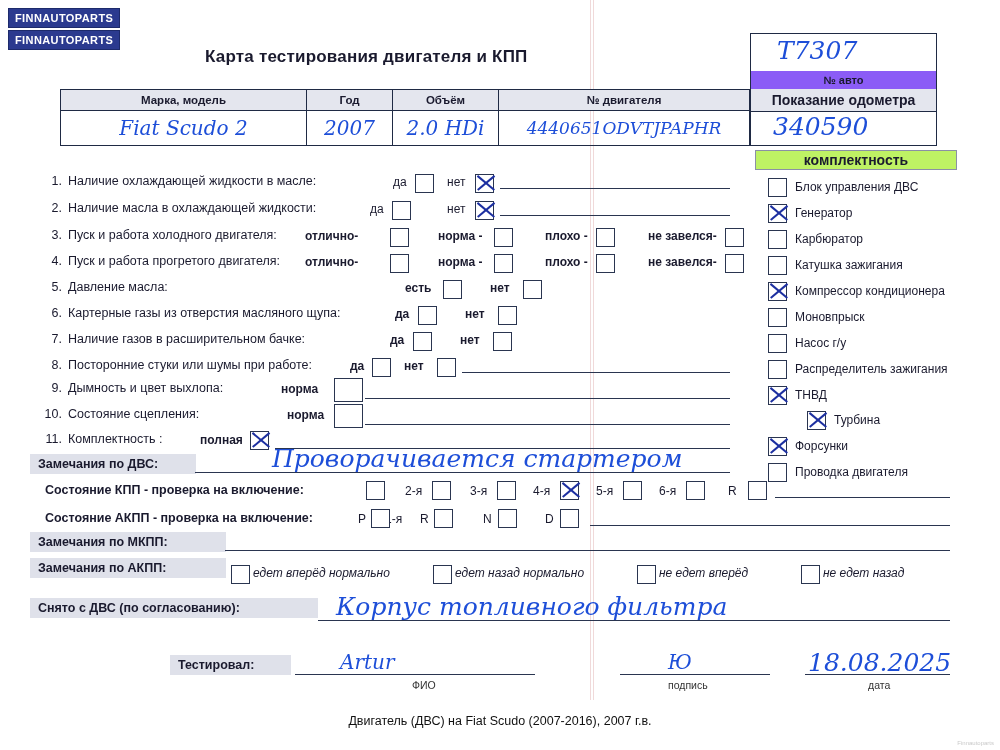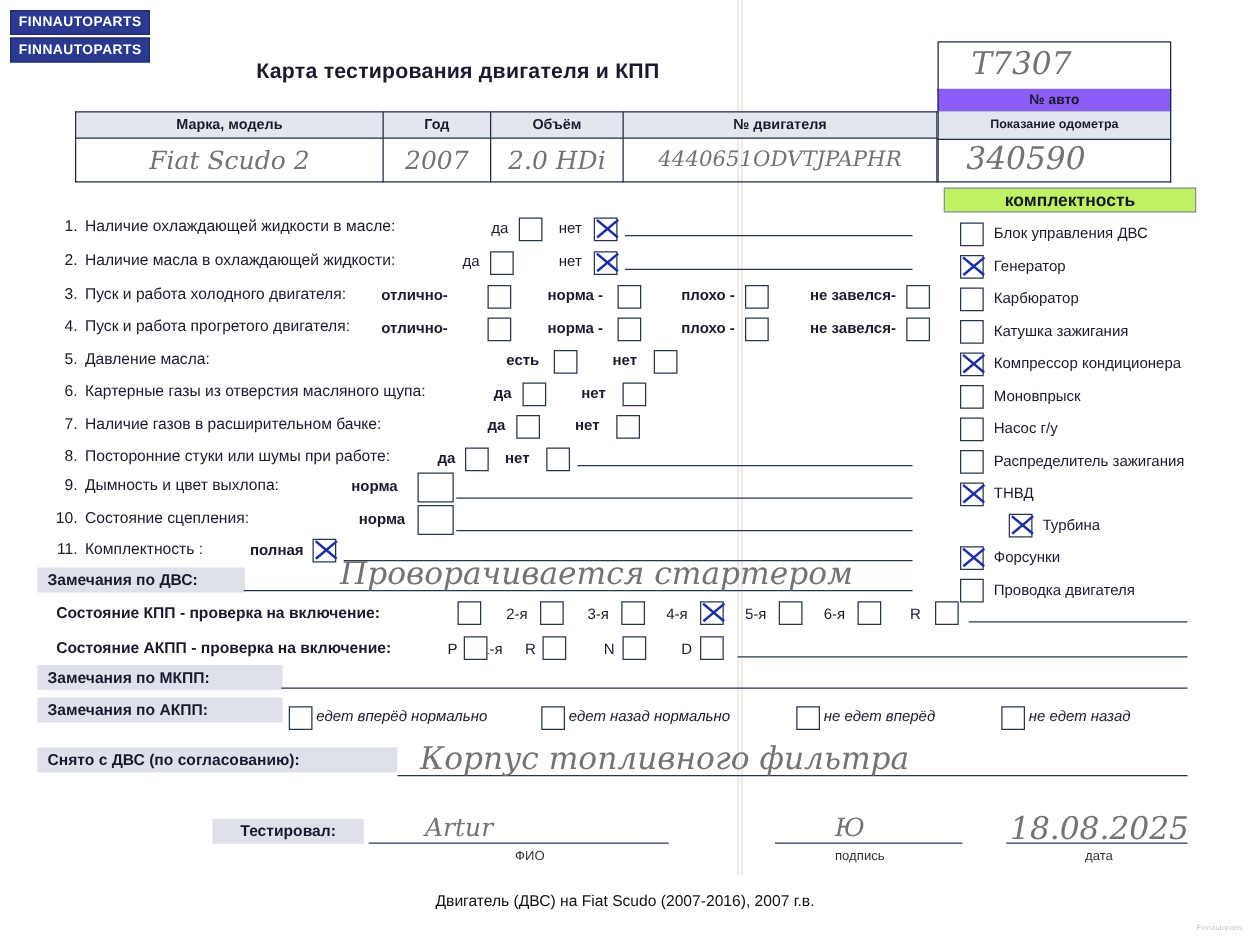--- a/index.html
+++ b/index.html
@@ -41,32 +41,32 @@
     background:#e4e6ee;
     font-size:11.5px;font-weight:bold;text-align:center;
     height:20px;
   }
   .cellval{
     height:34px;text-align:center;vertical-align:middle;
     font-family:"DejaVu Serif", serif;
   }
   .hw{
     font-family:"DejaVu Serif", serif;
-    color:#737373;
+    color:#1d4ed8;
     font-style:italic;
     font-size:20px;
     white-space:nowrap;
   }
   .hw-sm{font-size:17px;}
   .hw-lg{font-size:25px;}
 
   
   .autobox{position:absolute;left:750px;top:33px;width:185px;height:38px;border:1px solid #1f2a44;}
   .autolabel{position:absolute;left:750px;top:71px;width:185px;height:18px;border:1px solid #1f2a44;border-top:none;background:#8b5cf6;font-size:11px;font-weight:bold;text-align:center;line-height:18px;}
-  .odolabel{position:absolute;left:750px;top:89px;width:185px;height:22px;border:1px solid #1f2a44;border-top:none;background:#e4e6ee;font-size:10px;font-weight:bold;text-align:center;line-height:22px;}
+  .odolabel{position:absolute;left:750px;top:89px;width:185px;height:22px;border:1px solid #1f2a44;border-top:none;background:#e4e6ee;font-size:14px;font-weight:bold;text-align:center;line-height:22px;}
   .odoval{position:absolute;left:750px;top:111px;width:185px;height:34px;border:1px solid #1f2a44;border-top:none;}
 
   
   .row{position:absolute;left:40px;font-size:12.5px;height:18px;}
   .num{position:absolute;width:22px;text-align:right;}
   .lbl{position:absolute;left:28px;white-space:nowrap;}
   .opt{position:absolute;font-size:12px;white-space:nowrap;}
   .box{
     display:inline-block;width:17px;height:17px;
     border:1px solid #2a3550;background:#fff;
@@ -309,21 +309,21 @@
   <span class="opt" style="left:455px;top:566px;font-style:italic;">едет назад нормально</span>
   <span class="box" style="position:absolute;left:637px;top:565px;"></span>
   <span class="opt" style="left:659px;top:566px;font-style:italic;">не едет вперёд</span>
   <span class="box" style="position:absolute;left:801px;top:565px;"></span>
   <span class="opt" style="left:823px;top:566px;font-style:italic;">не едет назад</span>
 
   <div class="bar" style="left:30px;top:598px;width:272px;">Снято с ДВС (по согласованию):</div>
   <div class="uline" style="left:318px;top:620px;width:632px;"></div>
   <div class="hw hw-lg" style="position:absolute;left:322px;top:592px;margin-left:14px;">Корпус топливного фильтра</div>
 
-  <div class="bar" style="left:170px;top:655px;width:105px;text-align:center;">Тестировал:</div>
+  <div class="bar" style="left:170px;top:655px;width:105px;">Тестировал:</div>
   <div class="uline" style="left:295px;top:674px;width:240px;"></div>
   <div class="hw" style="position:absolute;left:340px;top:650px;">Artur</div>
   <div class="foot-lbl" style="left:412px;top:679px;">ФИО</div>
 
   <div class="uline" style="left:620px;top:674px;width:150px;"></div>
   <div class="hw" style="position:absolute;left:668px;top:650px;">Ю</div>
   <div class="foot-lbl" style="left:668px;top:679px;">подпись</div>
 
   <div class="uline" style="left:805px;top:674px;width:145px;"></div>
   <div class="hw hw-lg" style="position:absolute;left:808px;top:648px;">18.08.2025</div>

